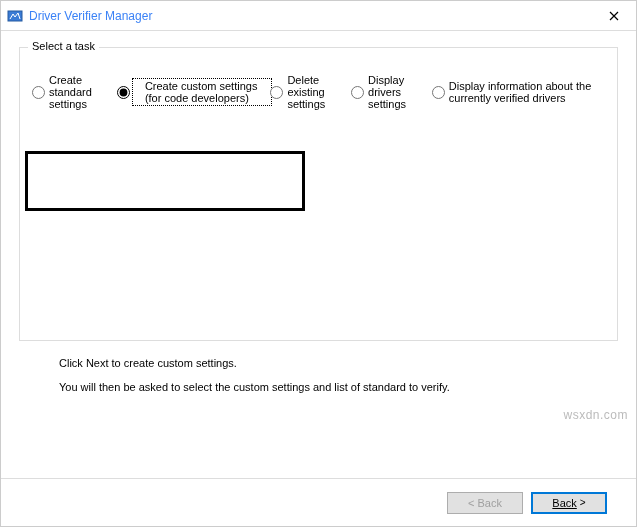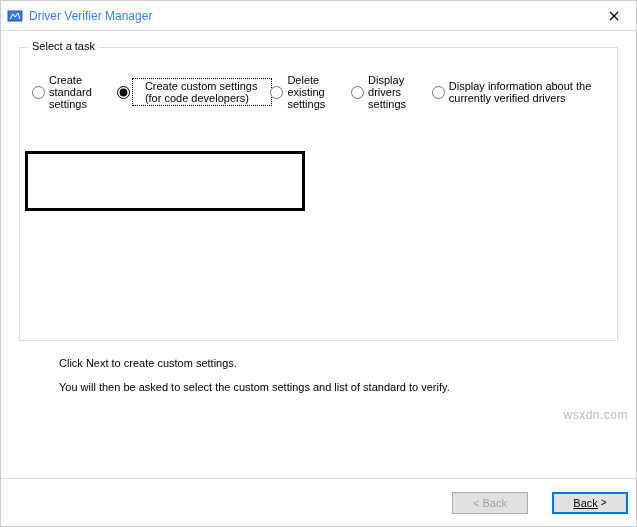--- a/index.html
+++ b/index.html
@@ -117,22 +117,22 @@
       margin-left: 40px;
     }
     .instructions p { margin: 0 0 12px 0; }
 
     .footer {
       height: 48px;
       border-top: 1px solid #ddd;
       display: flex;
       justify-content: flex-end;
       align-items: center;
-      gap: 24px;
-      padding: 0 8px;
+      gap: 8px;
+      padding: 0 29px;
     }
     .footer button {
       width: 76px;
       height: 22px;
       font-size: 11px;
       font-family: inherit;
       border: 1px solid #adadad;
       background: #e1e1e1;
       cursor: pointer;
       display: flex;

